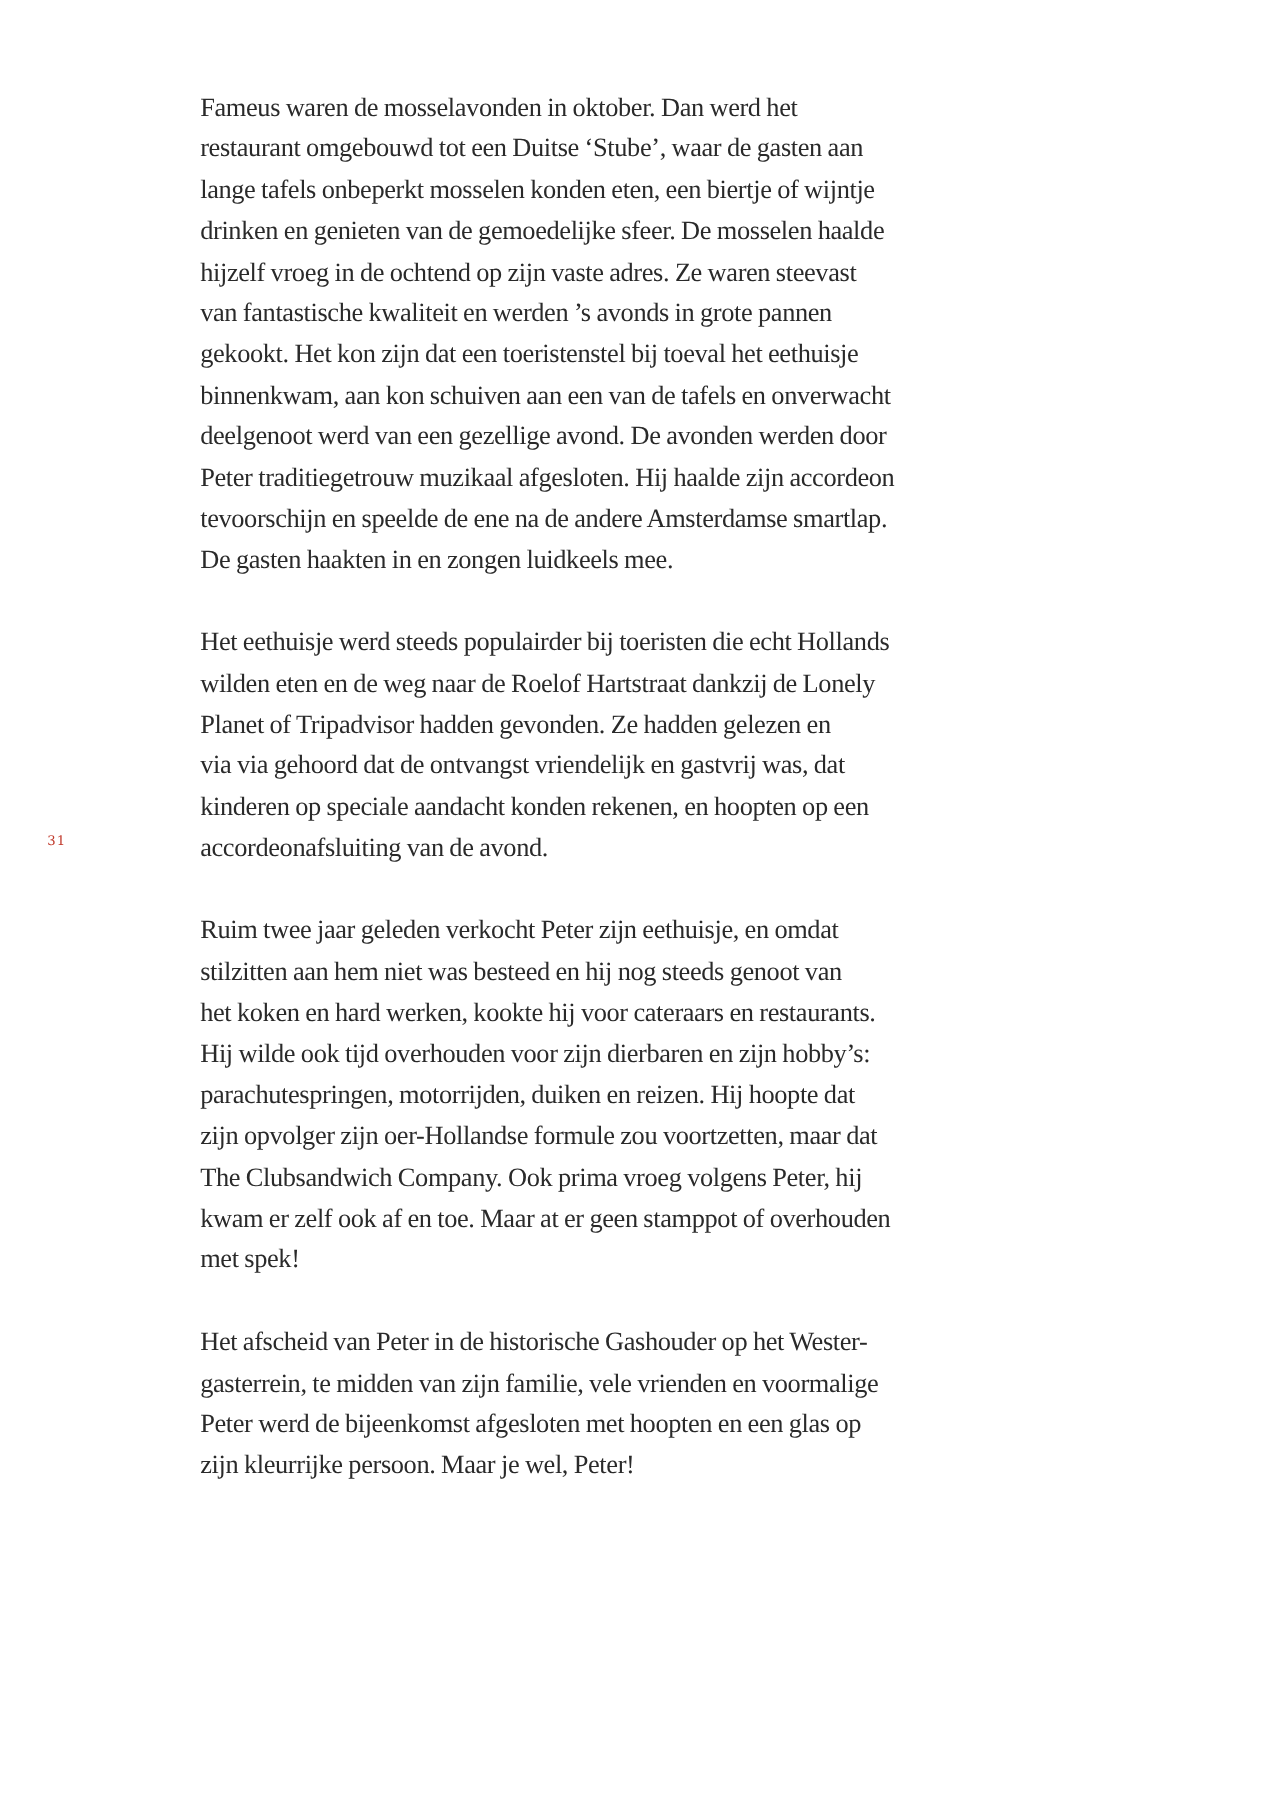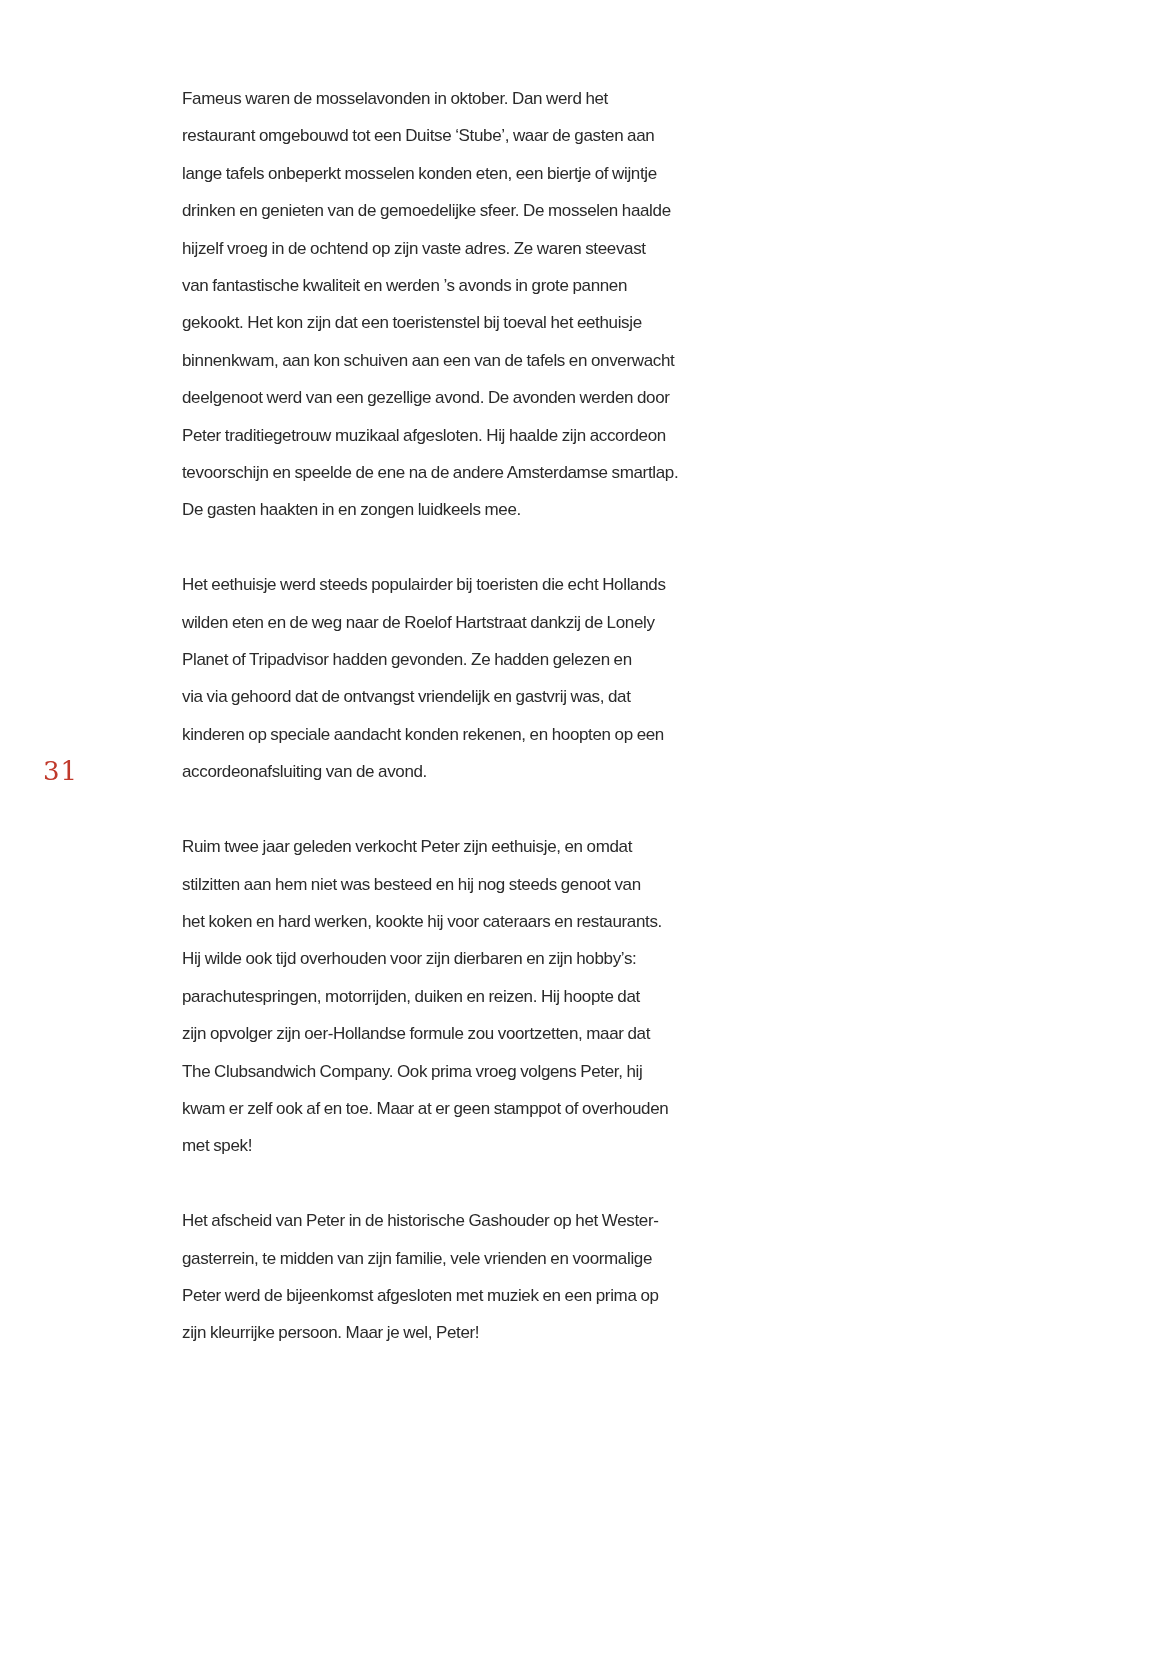--- a/index.html
+++ b/index.html
@@ -11,32 +11,32 @@
       width: 1166px;
       height: 1654px;
       position: relative;
       overflow: hidden;
     }
     .page-number {
       position: absolute;
       left: 43px;
       top: 758px;
       font-family: "DejaVu Serif", serif;
-      font-size: 26px;
+      font-size: 12px;
       color: #c0392b;
       letter-spacing: 1px;
       line-height: 1;
     }
     .text-column {
       position: absolute;
       left: 182px;
       top: 80px;
       width: 880px;
-      font-family: Liberation Sans, sans-serif;
-      font-size: 17px;
+      font-family: Liberation Serif, serif;
+      font-size: 24px;
       line-height: 37.4px;
       color: #2a2a2a;
       letter-spacing: -0.35px;
       word-spacing: -0.5px;
     }
     .paragraph {
       margin: 0 0 37.4px 0;
     }
     .line {
       display: block;
@@ -81,16 +81,16 @@
     <span class="line">parachutespringen, motorrijden, duiken en reizen. Hij hoopte dat</span>
     <span class="line">zijn opvolger zijn oer-Hollandse formule zou voortzetten, maar dat</span>
     <span class="line">The Clubsandwich Company. Ook prima vroeg volgens Peter, hij</span>
     <span class="line">kwam er zelf ook af en toe. Maar at er geen stamppot of overhouden</span>
     <span class="line">met spek!</span>
   </p>
 
   <p class="paragraph">
     <span class="line">Het afscheid van Peter in de historische Gashouder op het Wester-</span>
     <span class="line">gasterrein, te midden van zijn familie, vele vrienden en voormalige</span>
-    <span class="line">Peter werd de bijeenkomst afgesloten met muziek en een prima op</span>
+    <span class="line">Peter werd de bijeenkomst afgesloten met hoopten en een glas op</span>
     <span class="line">zijn kleurrijke persoon. Maar je wel, Peter!</span>
   </p>
 </div>
 
 </body></html>

